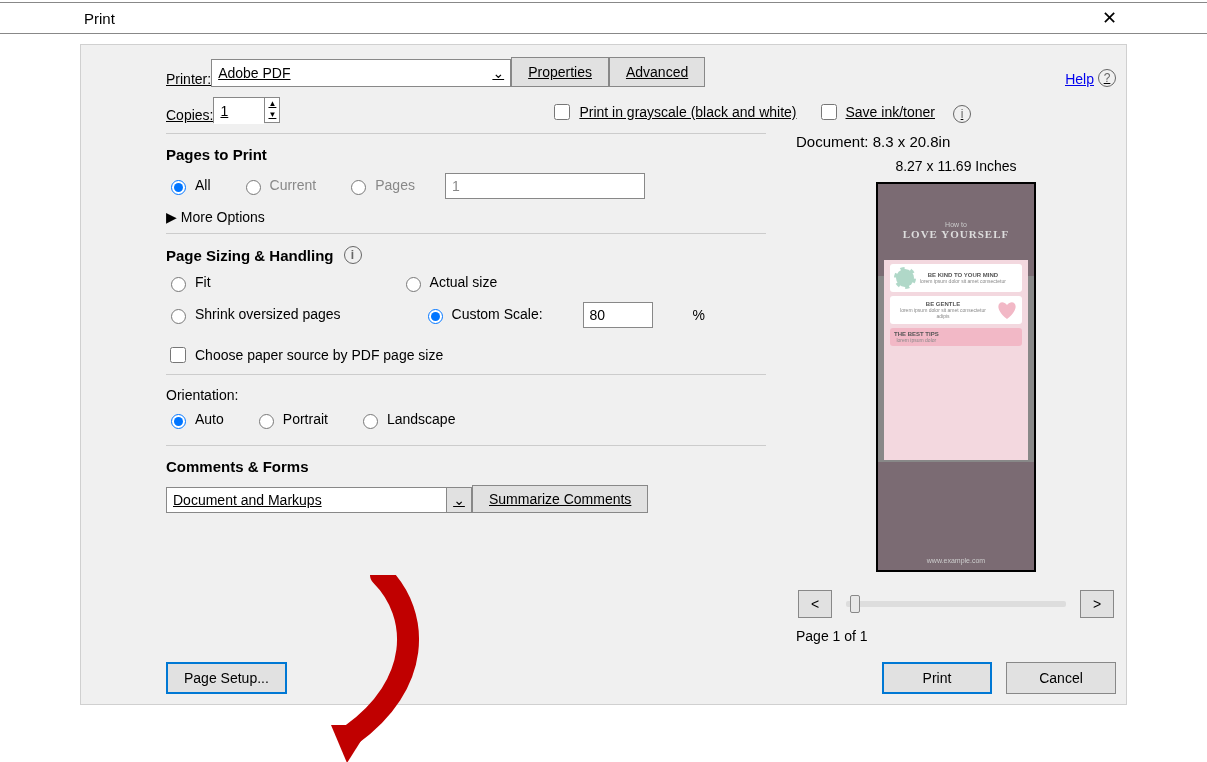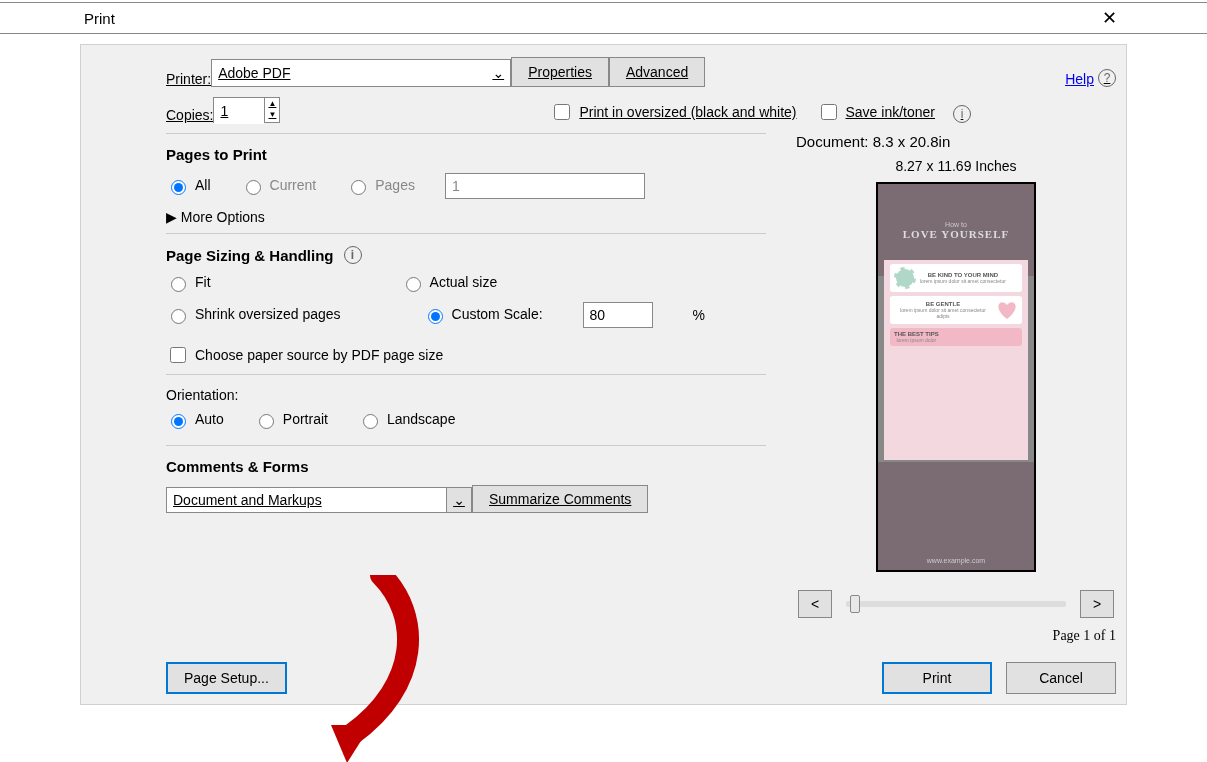--- a/index.html
+++ b/index.html
@@ -114,21 +114,21 @@
   .preview-footer { position:absolute; bottom:0; left:0; right:0; height:108px; background:rgba(120,100,110,0.8); display:flex; align-items:flex-end; justify-content:center; color:#ccc; font-size:7px; padding-bottom:6px;}
   .card { background:#fff; border-radius:3px; margin:4px 6px; padding:3px 4px; font-size:6px; color:#666; display:flex; gap:4px; align-items:center;}
   .card .bubble { width:22px; height:22px; border-radius:50%; background:#b0d8c8; border:2px dashed #fff; flex:none;}
   .card .heart { width:22px; height:22px; background:#f2b8c6; flex:none; clip-path: path('M11 20 C -5 8, 5 -2, 11 6 C 17 -2, 27 8, 11 20 Z'); }
   .card .txt { font-size:5px; line-height:6px; color:#888; }
   .card .t { font-size:6px; font-weight:bold; color:#555; }
   .nav-row { display:flex; align-items:center; gap:10px; margin-top:18px; justify-content:center; }
   .nav-btn { width:34px; height:28px; border:1px solid #888; background:#e1e1e1; display:flex; align-items:center; justify-content:center; cursor:pointer; }
   .zoom-track { flex:1; height:6px; background:#ddd; position:relative; border-radius:2px; margin:0 4px; max-width:220px;}
   .zoom-thumb { position:absolute; left:2%; top:-6px; width:10px; height:18px; background:#e8e8e8; border:1px solid #888; border-radius:2px; }
-  .page-label { text-align:right; margin-top:10px;font-family:Liberation Serif, serif; }
+  .page-label { text-align:left; margin-top:10px; }
   .footer-btns { display:flex; justify-content:space-between; align-items:flex-start; margin-top:18px; }
   .footer-right { display:flex; gap:14px; }
   
   .anno-arrow { position:absolute; left:230px; top:530px; pointer-events:none; }
 </style>
 </head>
 <body>
 
 <div class="window">
 
@@ -159,21 +159,21 @@
       <div class="spinner">
         <input type="text" value="1" style="">
         <div class="arrows">
           <span>▲</span>
           <span>▼</span>
         </div>
       </div>
       <div style="width:270px"></div>
       <label class="chk">
         <input type="checkbox" style="">
-        <span>Print in oversized (black and white)</span>
+        <span>Print in grayscale (black and white)</span>
       </label>
       <div style="width:20px"></div>
       <label class="chk">
         <input type="checkbox" style="">
         <span>Save ink/toner</span>
       </label>
       <span class="help-icon" style="margin-left:18px">i</span>
     </div>
 
     <div class="columns">

